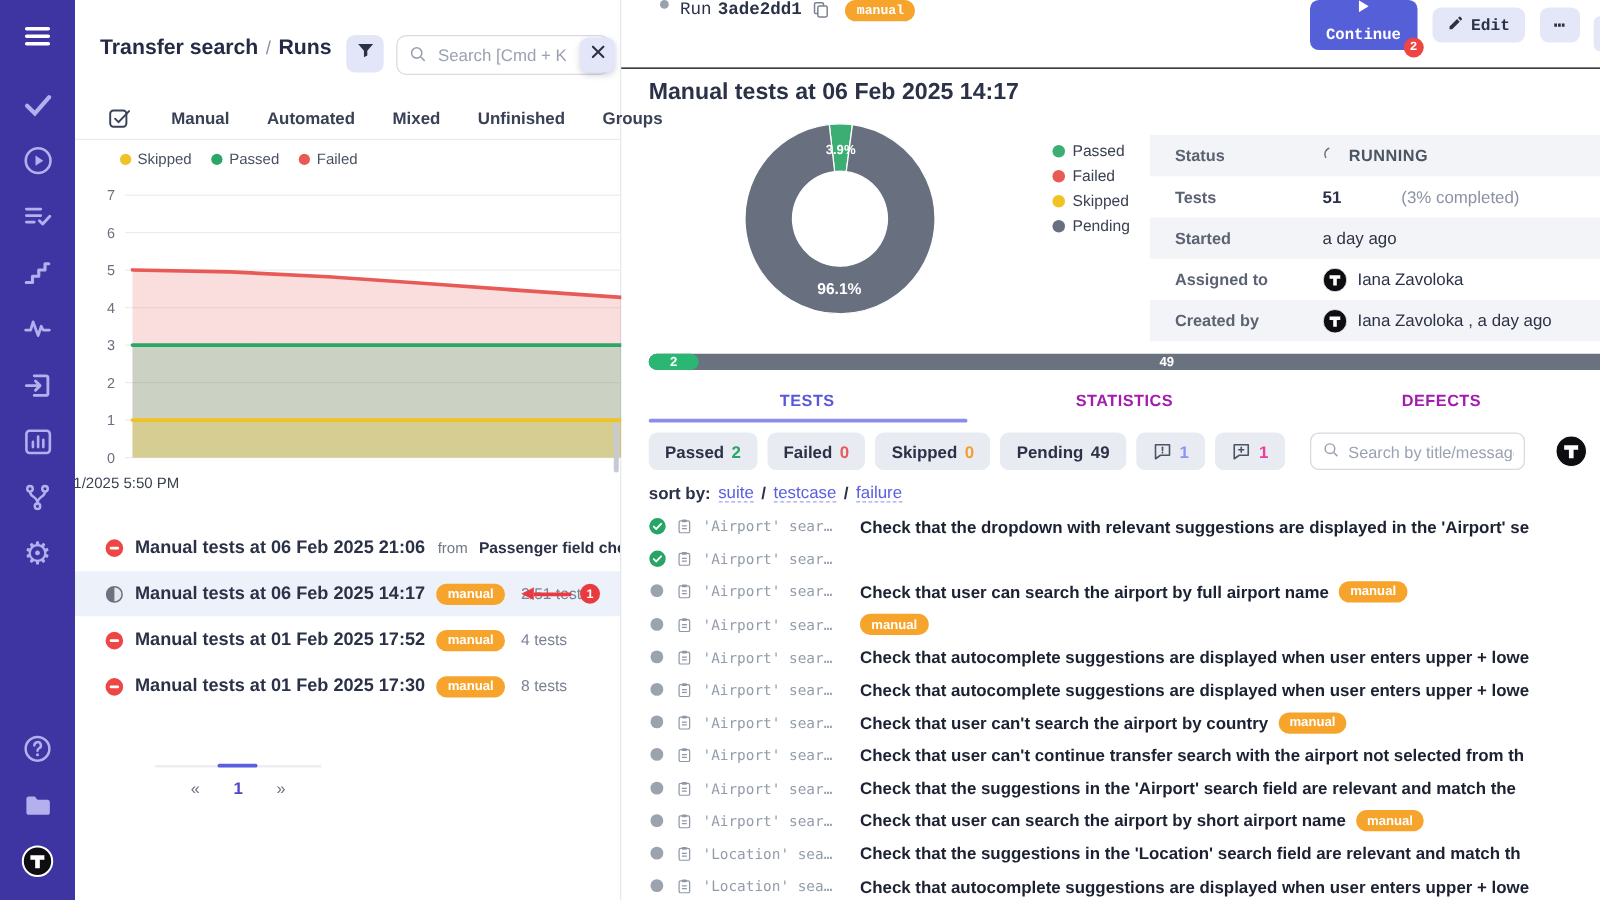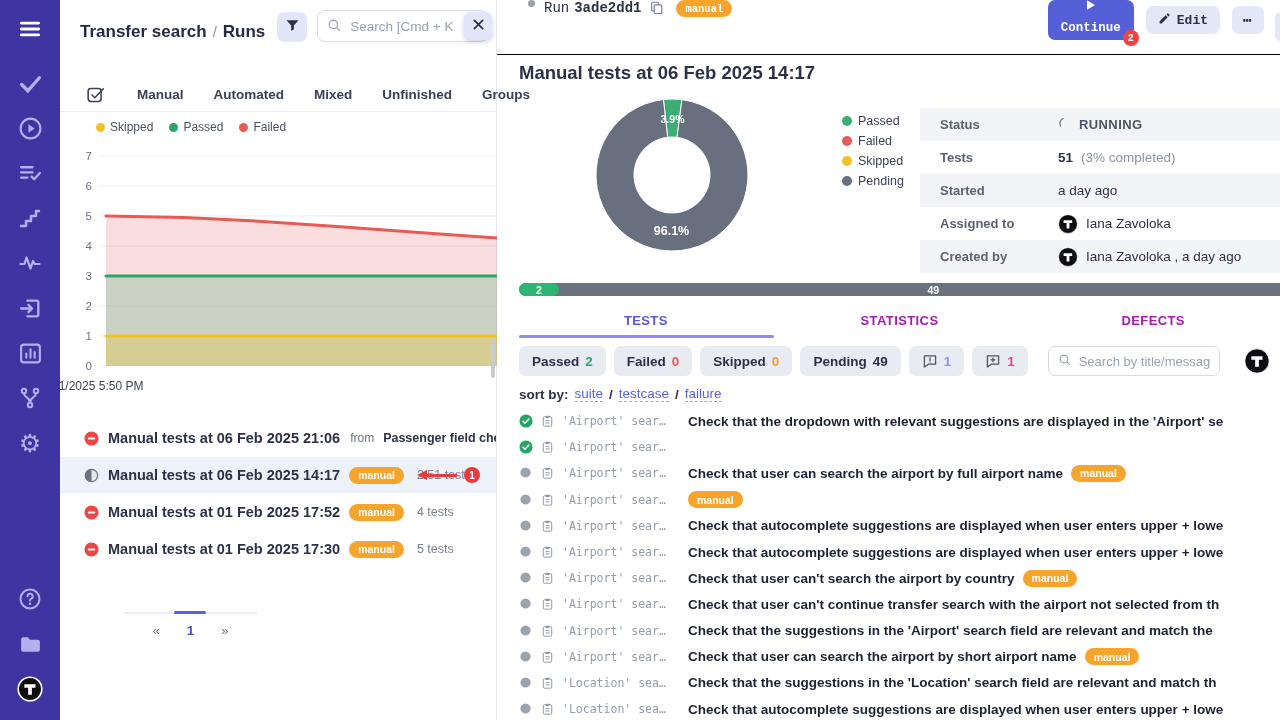--- a/index.html
+++ b/index.html
@@ -9,21 +9,21 @@
   
   .sidebar{position:absolute;left:0;top:0;width:60px;height:720px;background:#3e35a3;display:flex;flex-direction:column;align-items:center;padding:16px 0 6px;}
   .sb-icon{width:26px;height:26px;margin-bottom:19px;display:flex;align-items:center;justify-content:center;flex:0 0 auto;cursor:pointer;}
   .sb-menu{margin-bottom:28px;}
   .sb-spacer{flex:1;}
   .sb-gear::after{content:"⚙";font-size:25px;color:#b4b0ee;line-height:1;}
   .sb-logo{margin-bottom:12px;}
 
   
   .left-panel{position:absolute;left:60px;top:0;width:437px;height:720px;background:#fff;border-right:1px solid #e7e8ee;}
-  .lp-header{position:absolute;top:4px;left:20px;right:8px;height:38px;display:flex;align-items:flex-end;}
+  .lp-header{position:absolute;top:28px;left:20px;right:8px;height:38px;display:flex;align-items:flex-start;}
   .lp-title{font-size:17px;font-weight:bold;color:#262b45;white-space:nowrap;display:flex;align-items:baseline;}
   .lp-sep{color:#8a91a0;font-weight:normal;margin:0 6px;font-size:15px;}
   .filter-btn{margin-left:12px;width:30px;height:30px;background:#e2e6f8;border-radius:7px;display:flex;align-items:center;justify-content:center;cursor:pointer;flex:0 0 auto;}
   .search-wrap{position:relative;margin-left:10px;flex:1;height:32px;}
   .search-wrap input{width:100%;height:100%;border:1px solid #d8dbe4;border-radius:8px;padding:0 34px 0 32px;font-size:13.5px;color:#333;outline:none;font-family:inherit;background:#fff;}
   .search-wrap input::placeholder{color:#9aa1b0;}
   .search-icon{position:absolute;left:10px;top:8px;display:flex;}
   .close-btn{position:absolute;right:-4px;top:2px;width:28px;height:28px;background:#e2e6f8;border-radius:7px;display:flex;align-items:center;justify-content:center;box-shadow:0 2px 5px rgba(40,40,90,.22);cursor:pointer;}
 
   .lp-tabs{position:absolute;top:78px;left:0;right:0;height:34px;border-bottom:1px solid #ededf1;display:flex;align-items:center;padding-left:26px;gap:30px;}
@@ -78,21 +78,21 @@
   .donut-legend{position:absolute;top:114px;left:345px;display:flex;flex-direction:column;gap:6px;}
   .dleg-item{display:flex;align-items:center;gap:6px;font-size:12.5px;color:#3c4254;cursor:pointer;}
   .dleg-dot{width:10px;height:10px;border-radius:50%;}
 
   .info-table{position:absolute;top:108px;left:423px;right:0;}
   .info-row{height:33px;display:flex;align-items:center;padding-left:20px;}
   .info-row:nth-child(odd){background:#f3f4f7;}
   .info-label{width:118px;font-size:13px;font-weight:bold;color:#5b6271;flex:0 0 auto;}
   .info-value{display:flex;align-items:center;gap:8px;font-size:13.5px;color:#2b3147;}
   .iv-bold{font-weight:bold;}
-  .iv-muted{color:#8a93a3;}
+  .iv-muted{color:#8a93a3;margin-left:40px;}
   .status-running{font-weight:bold;color:#4b5563;letter-spacing:.4px;font-size:13px;}
 
   .progress{position:absolute;top:283px;left:22px;right:0;height:13px;background:#6a7280;border-radius:7px 0 0 7px;}
   .progress-done{position:absolute;left:0;top:0;height:13px;width:40px;background:#2cb673;border-radius:7px;color:#fff;font-size:10.5px;font-weight:bold;display:flex;align-items:center;justify-content:center;}
   .progress-rest{position:absolute;left:calc(50% + 28px);top:0;height:13px;display:flex;align-items:center;color:#fff;font-size:10.5px;font-weight:bold;}
 
   .rp-tabs{position:absolute;top:303px;left:0;right:0;height:35px;display:flex;padding-left:22px;}
   .rp-tab{flex:1;display:flex;align-items:center;justify-content:center;font-size:13px;font-weight:bold;color:#a21caf;letter-spacing:.4px;cursor:pointer;}
   .rp-tab.active{color:#5a58d8;}
   .rp-tab-underline{position:absolute;left:22px;bottom:0;width:255px;height:3px;background:#8d8bec;border-radius:2px;}
@@ -319,21 +319,21 @@
         </div>
         <div class="run-row">
           <span class="run-icon">
             <svg viewBox="0 0 16 16" width="15" height="15">
               <circle cx="8" cy="8" r="7.5" fill="#ee4545"></circle>
               <rect x="4" y="6.9" width="8" height="2.2" rx="1" fill="#fff"></rect>
             </svg>
           </span>
           <span class="run-title">Manual tests at 01 Feb 2025 17:30</span>
           <span class="badge">manual</span>
-          <span class="run-meta">5 tests</span>
+          <span class="run-meta">8 tests</span>
         </div>
       </div>
 
     <div class="pagination">
       <div class="pag-line">
           <div class="pag-active-line"></div>
         </div>
       <div class="pag-items">
         <span class="pag-btn">«</span>
         <span class="pag-page">1</span>

